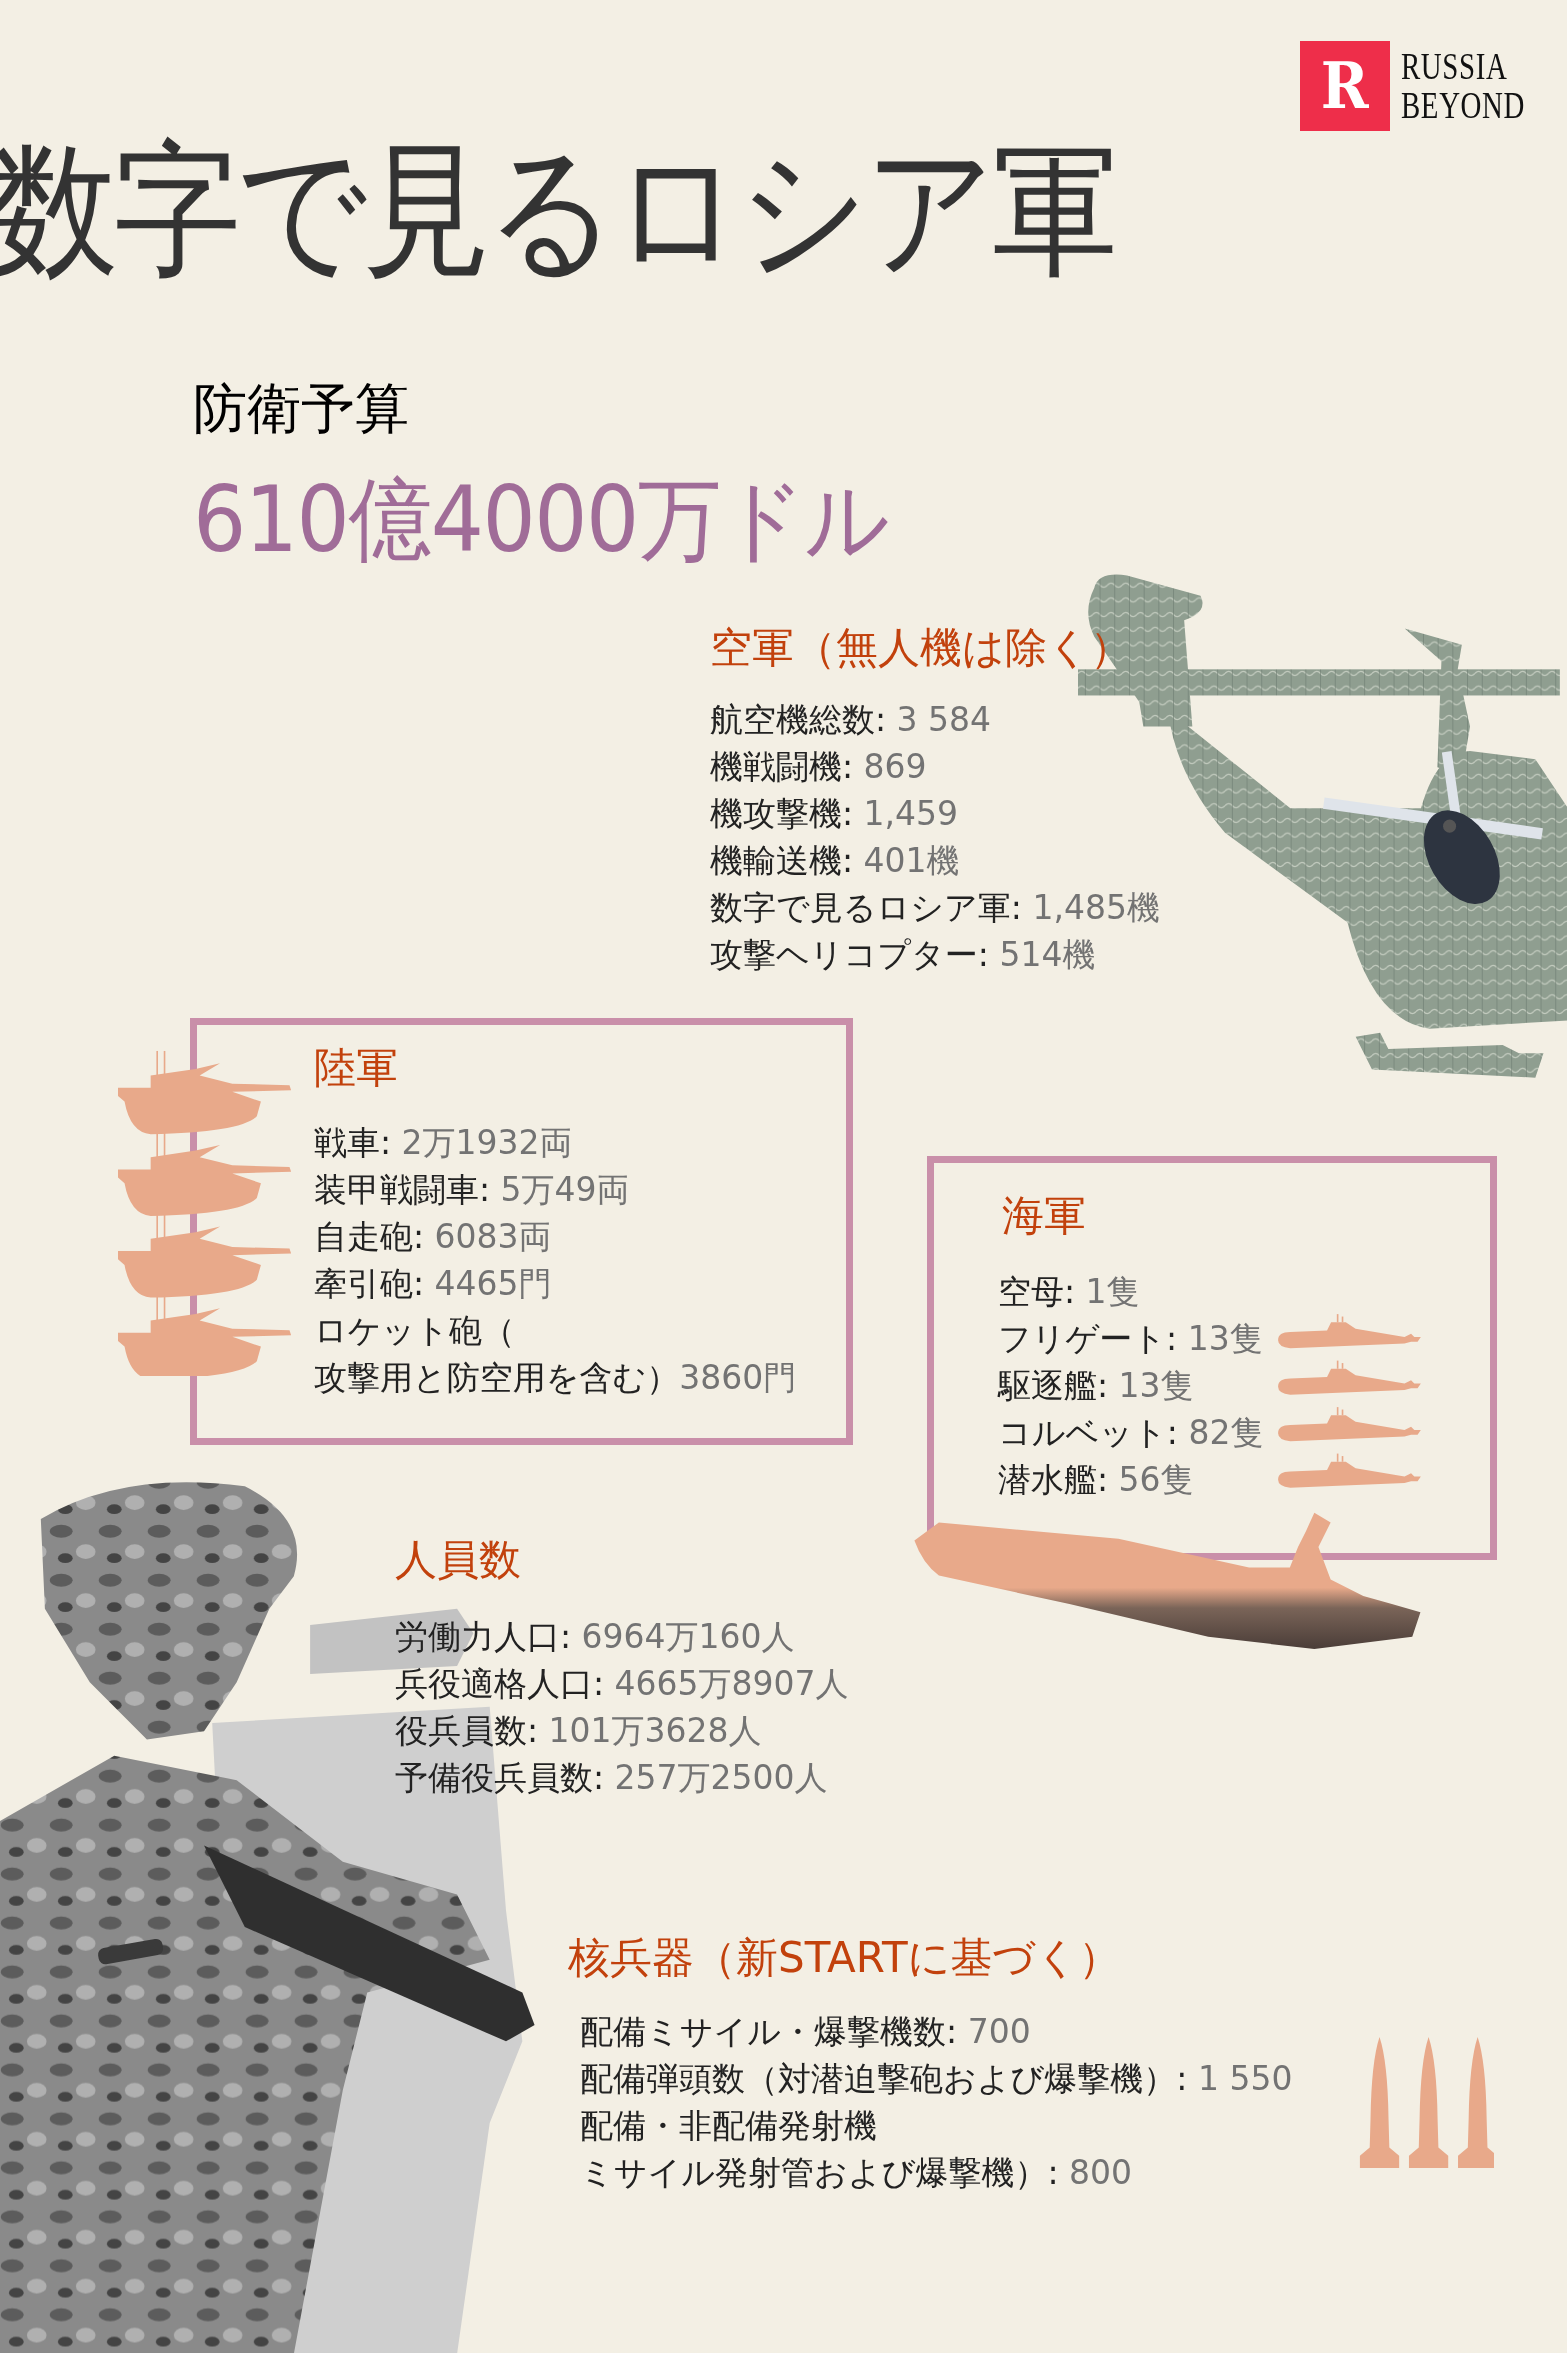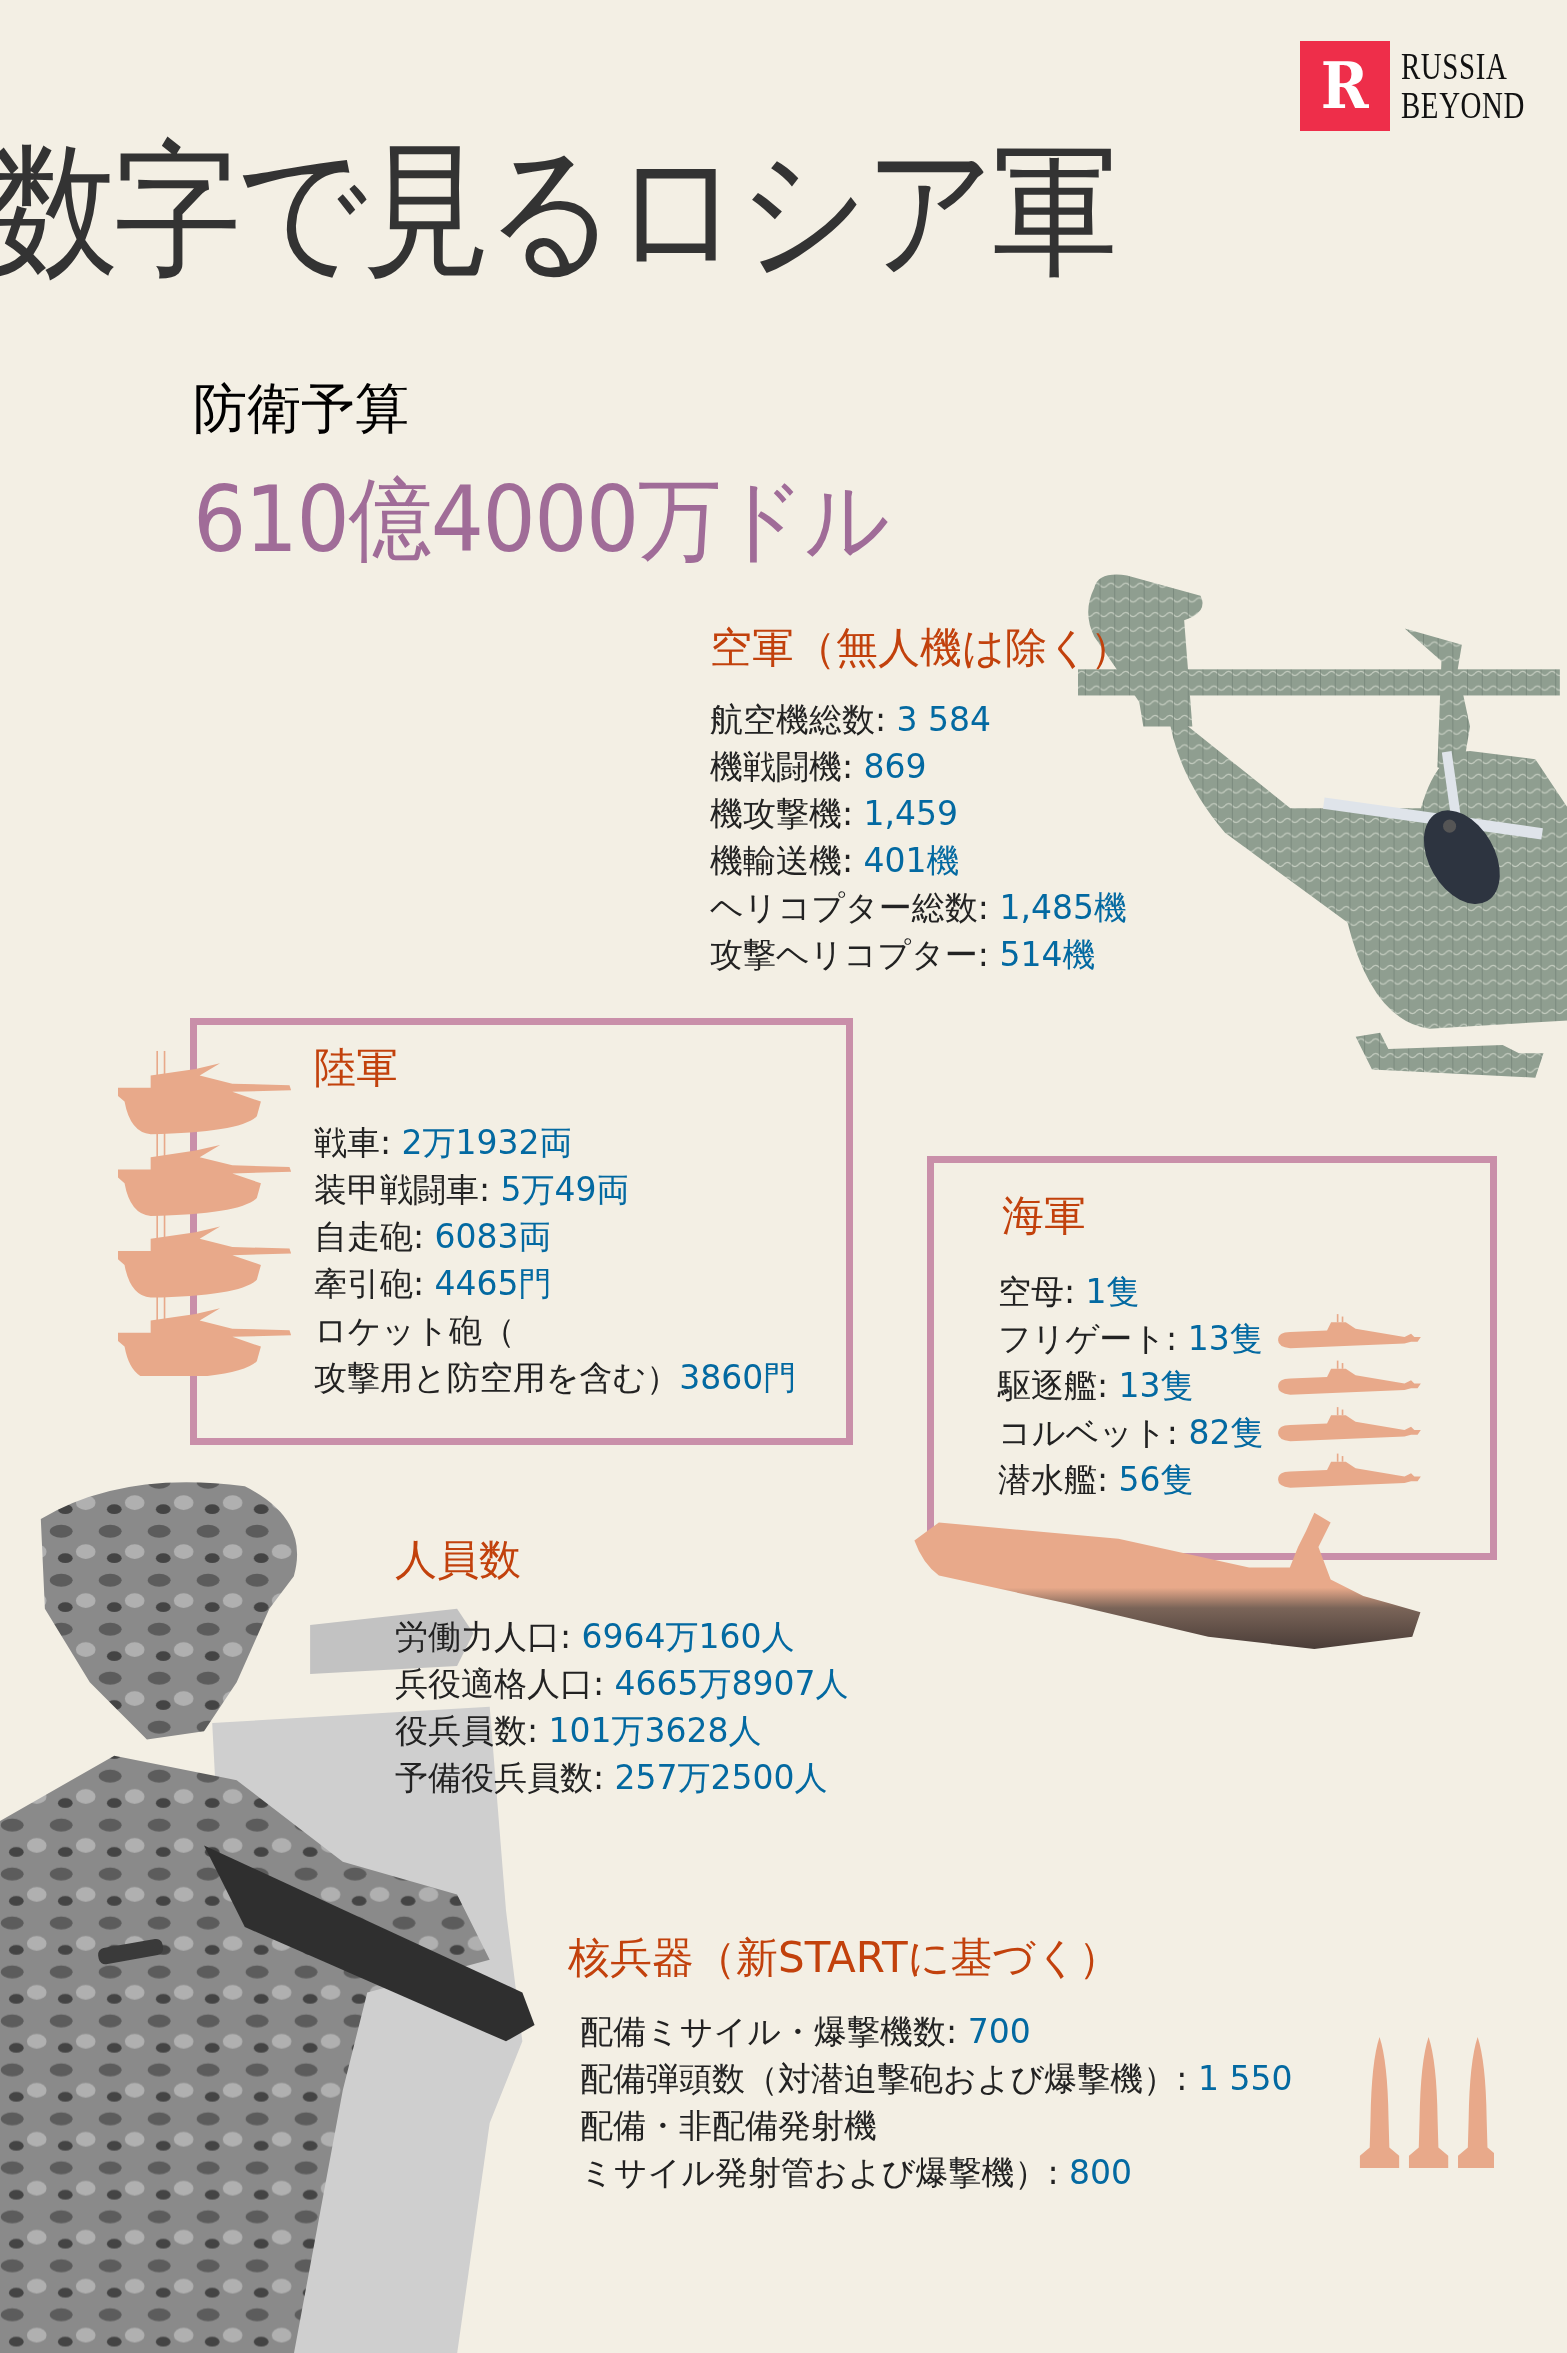--- a/index.html
+++ b/index.html
@@ -17,21 +17,21 @@
   
   .main-title { left: -9.8px; top: 137px; font-size: 145px; line-height: 1; color: #333; font-weight: 500; letter-spacing: -4.9px; white-space: nowrap; transform: scaleX(0.88); transform-origin: left; }
 
   
   .budget-label { left: 193px; top: 382px; font-size: 54px; color: #000000; line-height: 1; }
   .budget-value { left: 193px; top: 474px; font-size: 91px; color: #a06c98; line-height: 1; letter-spacing: -1.6px; transform: scaleX(0.92); transform-origin: left; white-space: nowrap; }
 
   .section-title { font-size: 42px; color: #c2410c; line-height: 1; white-space: nowrap; }
   .stat-list { list-style: none; }
   .stat-row { font-size: 33px; line-height: 47px; white-space: nowrap; color: #222; }
-  .stat-row .v { color: #0369a1; margin-top: 32px; }
+  .stat-row .v { color: #737373; margin-top: 32px; }
 
   
   .heli { left: 1078px; top: 563px; width: 490px; height: 523px; }
 
   
   .air-title { left: 710px; top: 627px; }
   .air-list { left: 710px; top: 696px; }
 
   
   .army-box { left: 190px; top: 1018px; width: 663px; height: 427px; border: 7.3px solid #c98fa9; }
@@ -96,21 +96,21 @@
     <circle cx="455" cy="322" r="8" fill="#555"></circle>
   </g>
 </svg>
 
 <div class="abs section-title air-title">空軍（無人機は除く）</div>
 <ul class="abs stat-list air-list">
   <li class="stat-row"><span>航空機総数: </span><span class="v">3 584</span></li>
   <li class="stat-row"><span>機戦闘機: </span><span class="v">869</span></li>
   <li class="stat-row"><span>機攻撃機: </span><span class="v">1,459</span></li>
   <li class="stat-row"><span>機輸送機: </span><span class="v">401機</span></li>
-  <li class="stat-row"><span>ヘリコプター総数: </span><span class="v">1,485機</span></li>
+  <li class="stat-row"><span>数字で見るロシア軍: </span><span class="v">1,485機</span></li>
   <li class="stat-row"><span>攻撃ヘリコプター: </span><span class="v">514機</span></li>
 </ul>
 
 <div class="abs army-box"></div>
 <svg class="abs tanks" viewBox="0 0 240 420">
   <defs>
     <g id="tank">
       <line x1="48" y1="0" x2="48" y2="30" stroke="#e8a98a" stroke-width="2"></line>
       <line x1="57" y1="0" x2="57" y2="30" stroke="#e8a98a" stroke-width="2"></line>
       <path d="M40 30 L95 22 L125 15 L100 30 L140 40 L210 42 L212 48 L140 50 L175 62 L170 80 Q150 100 40 102 Q15 100 8 62 L0 55 L0 45 L40 45 Z" fill="#e8a98a"></path>

